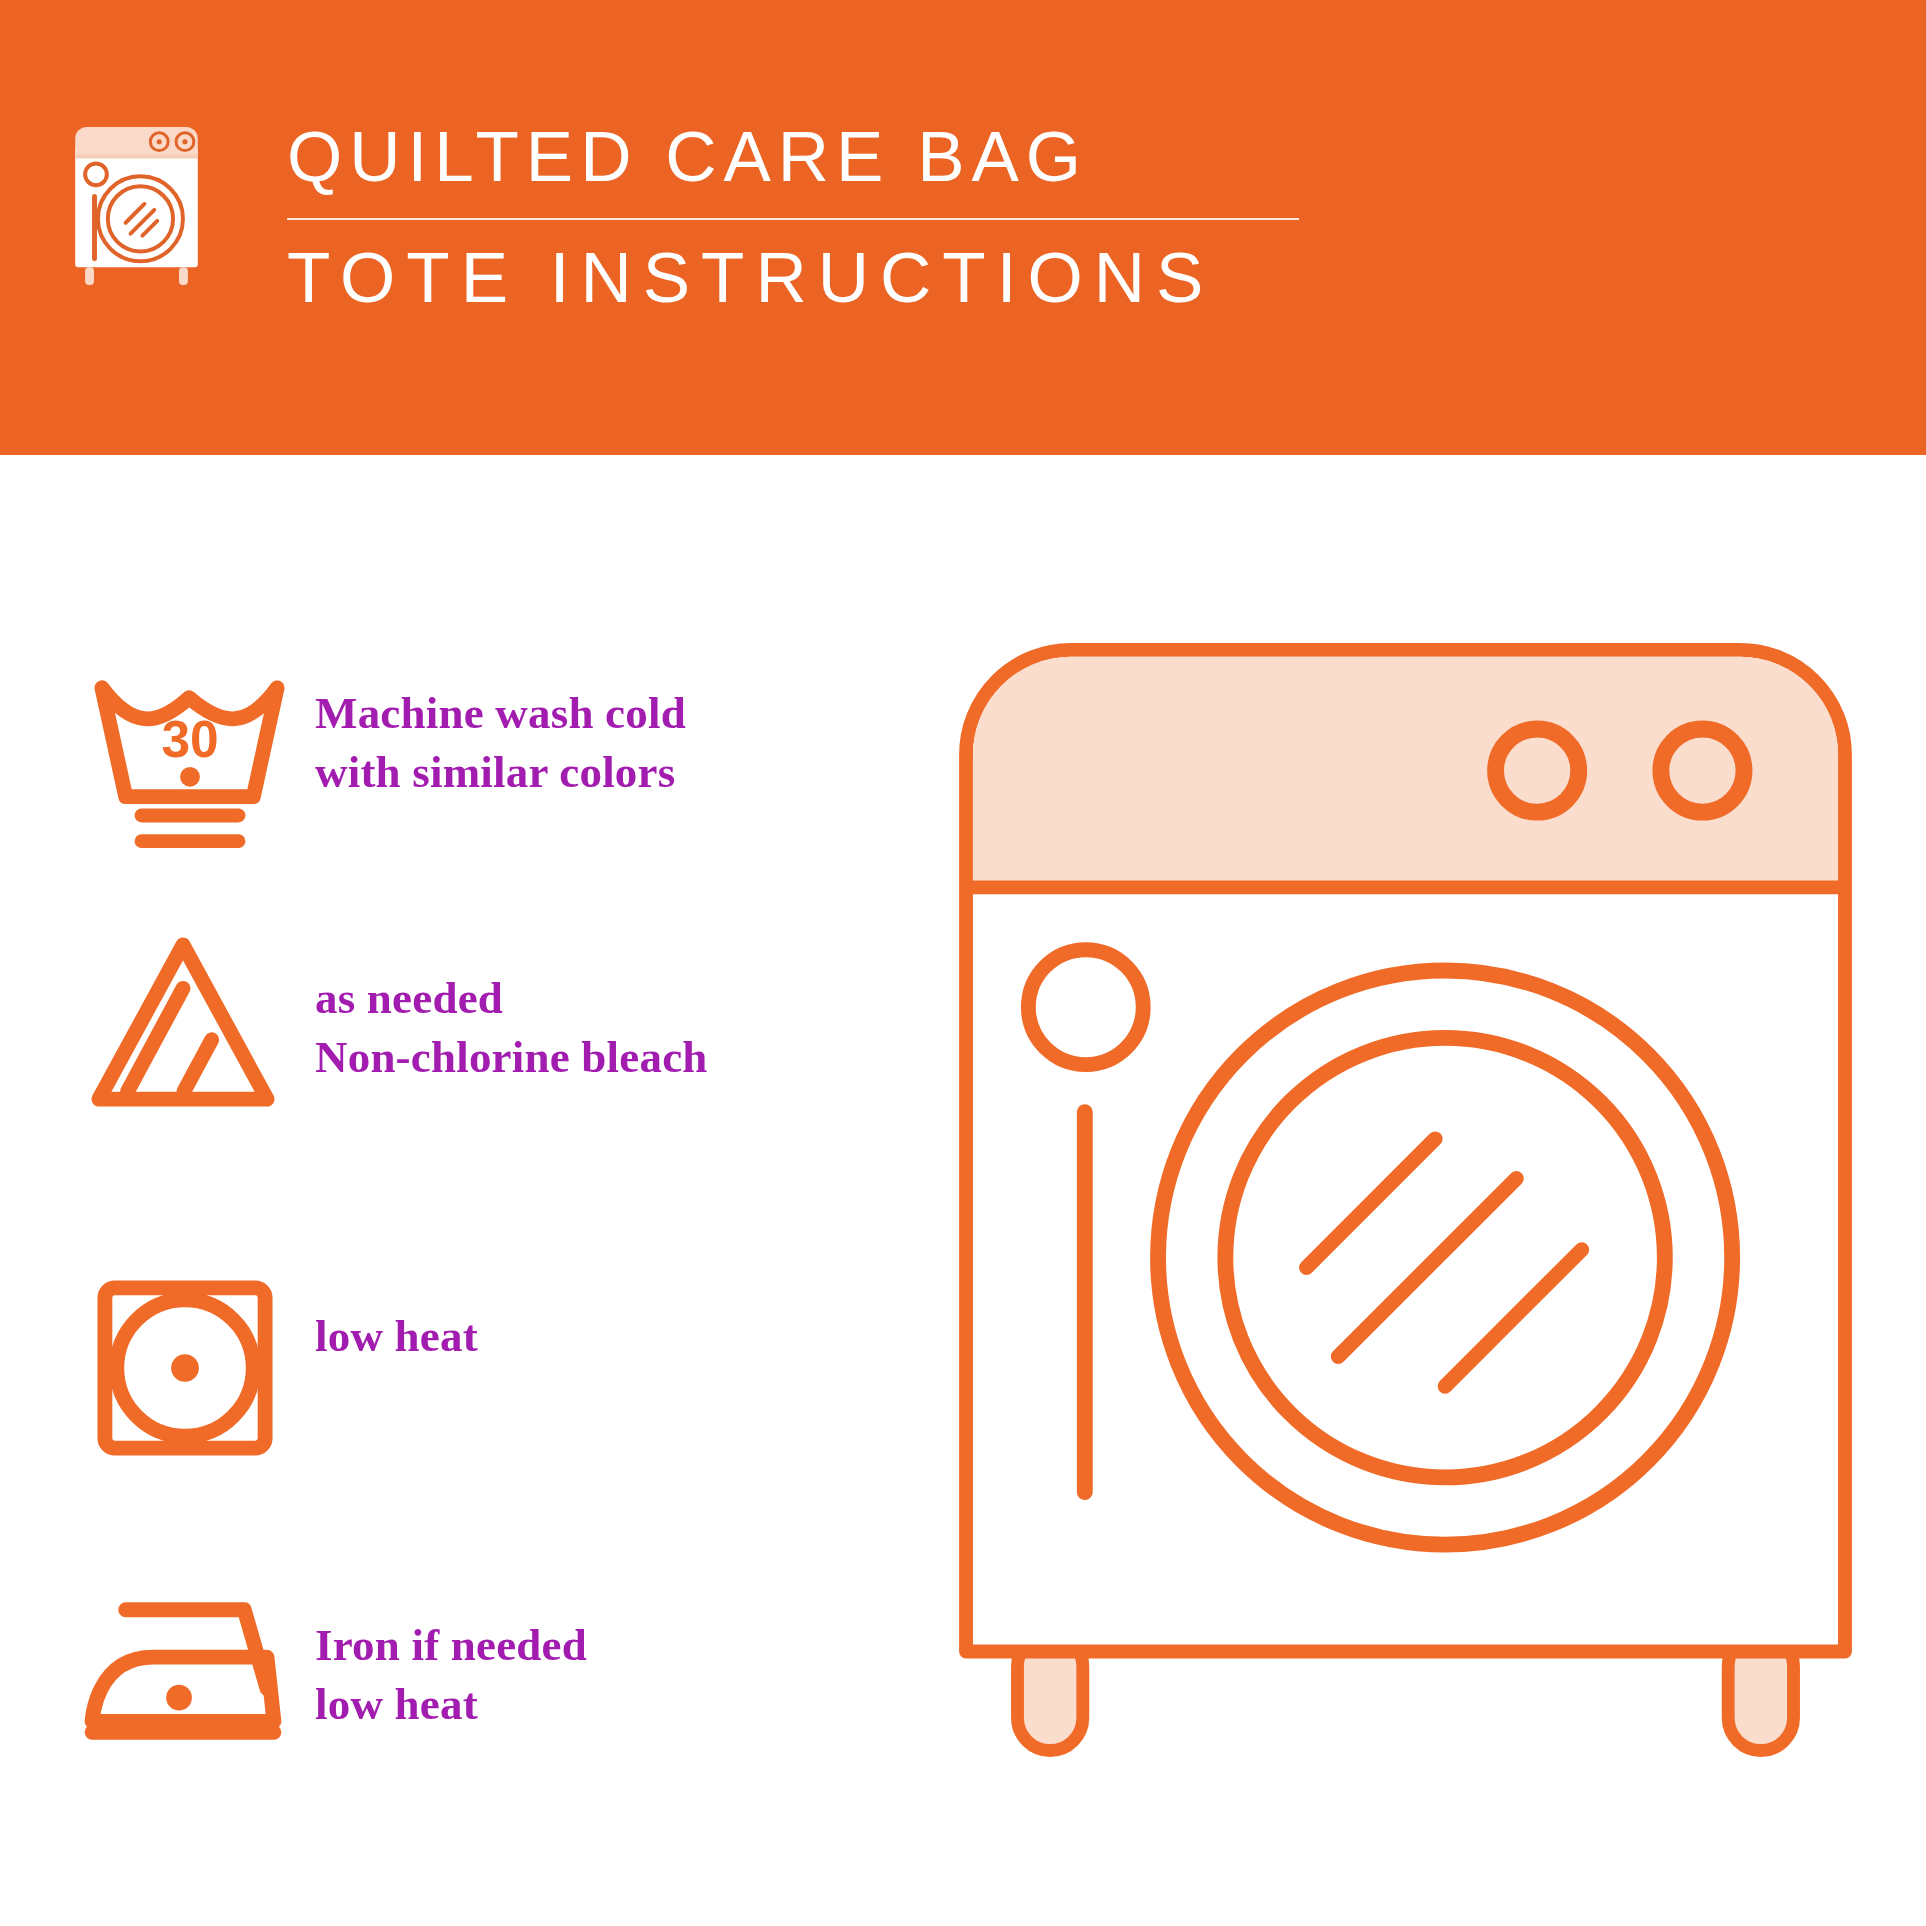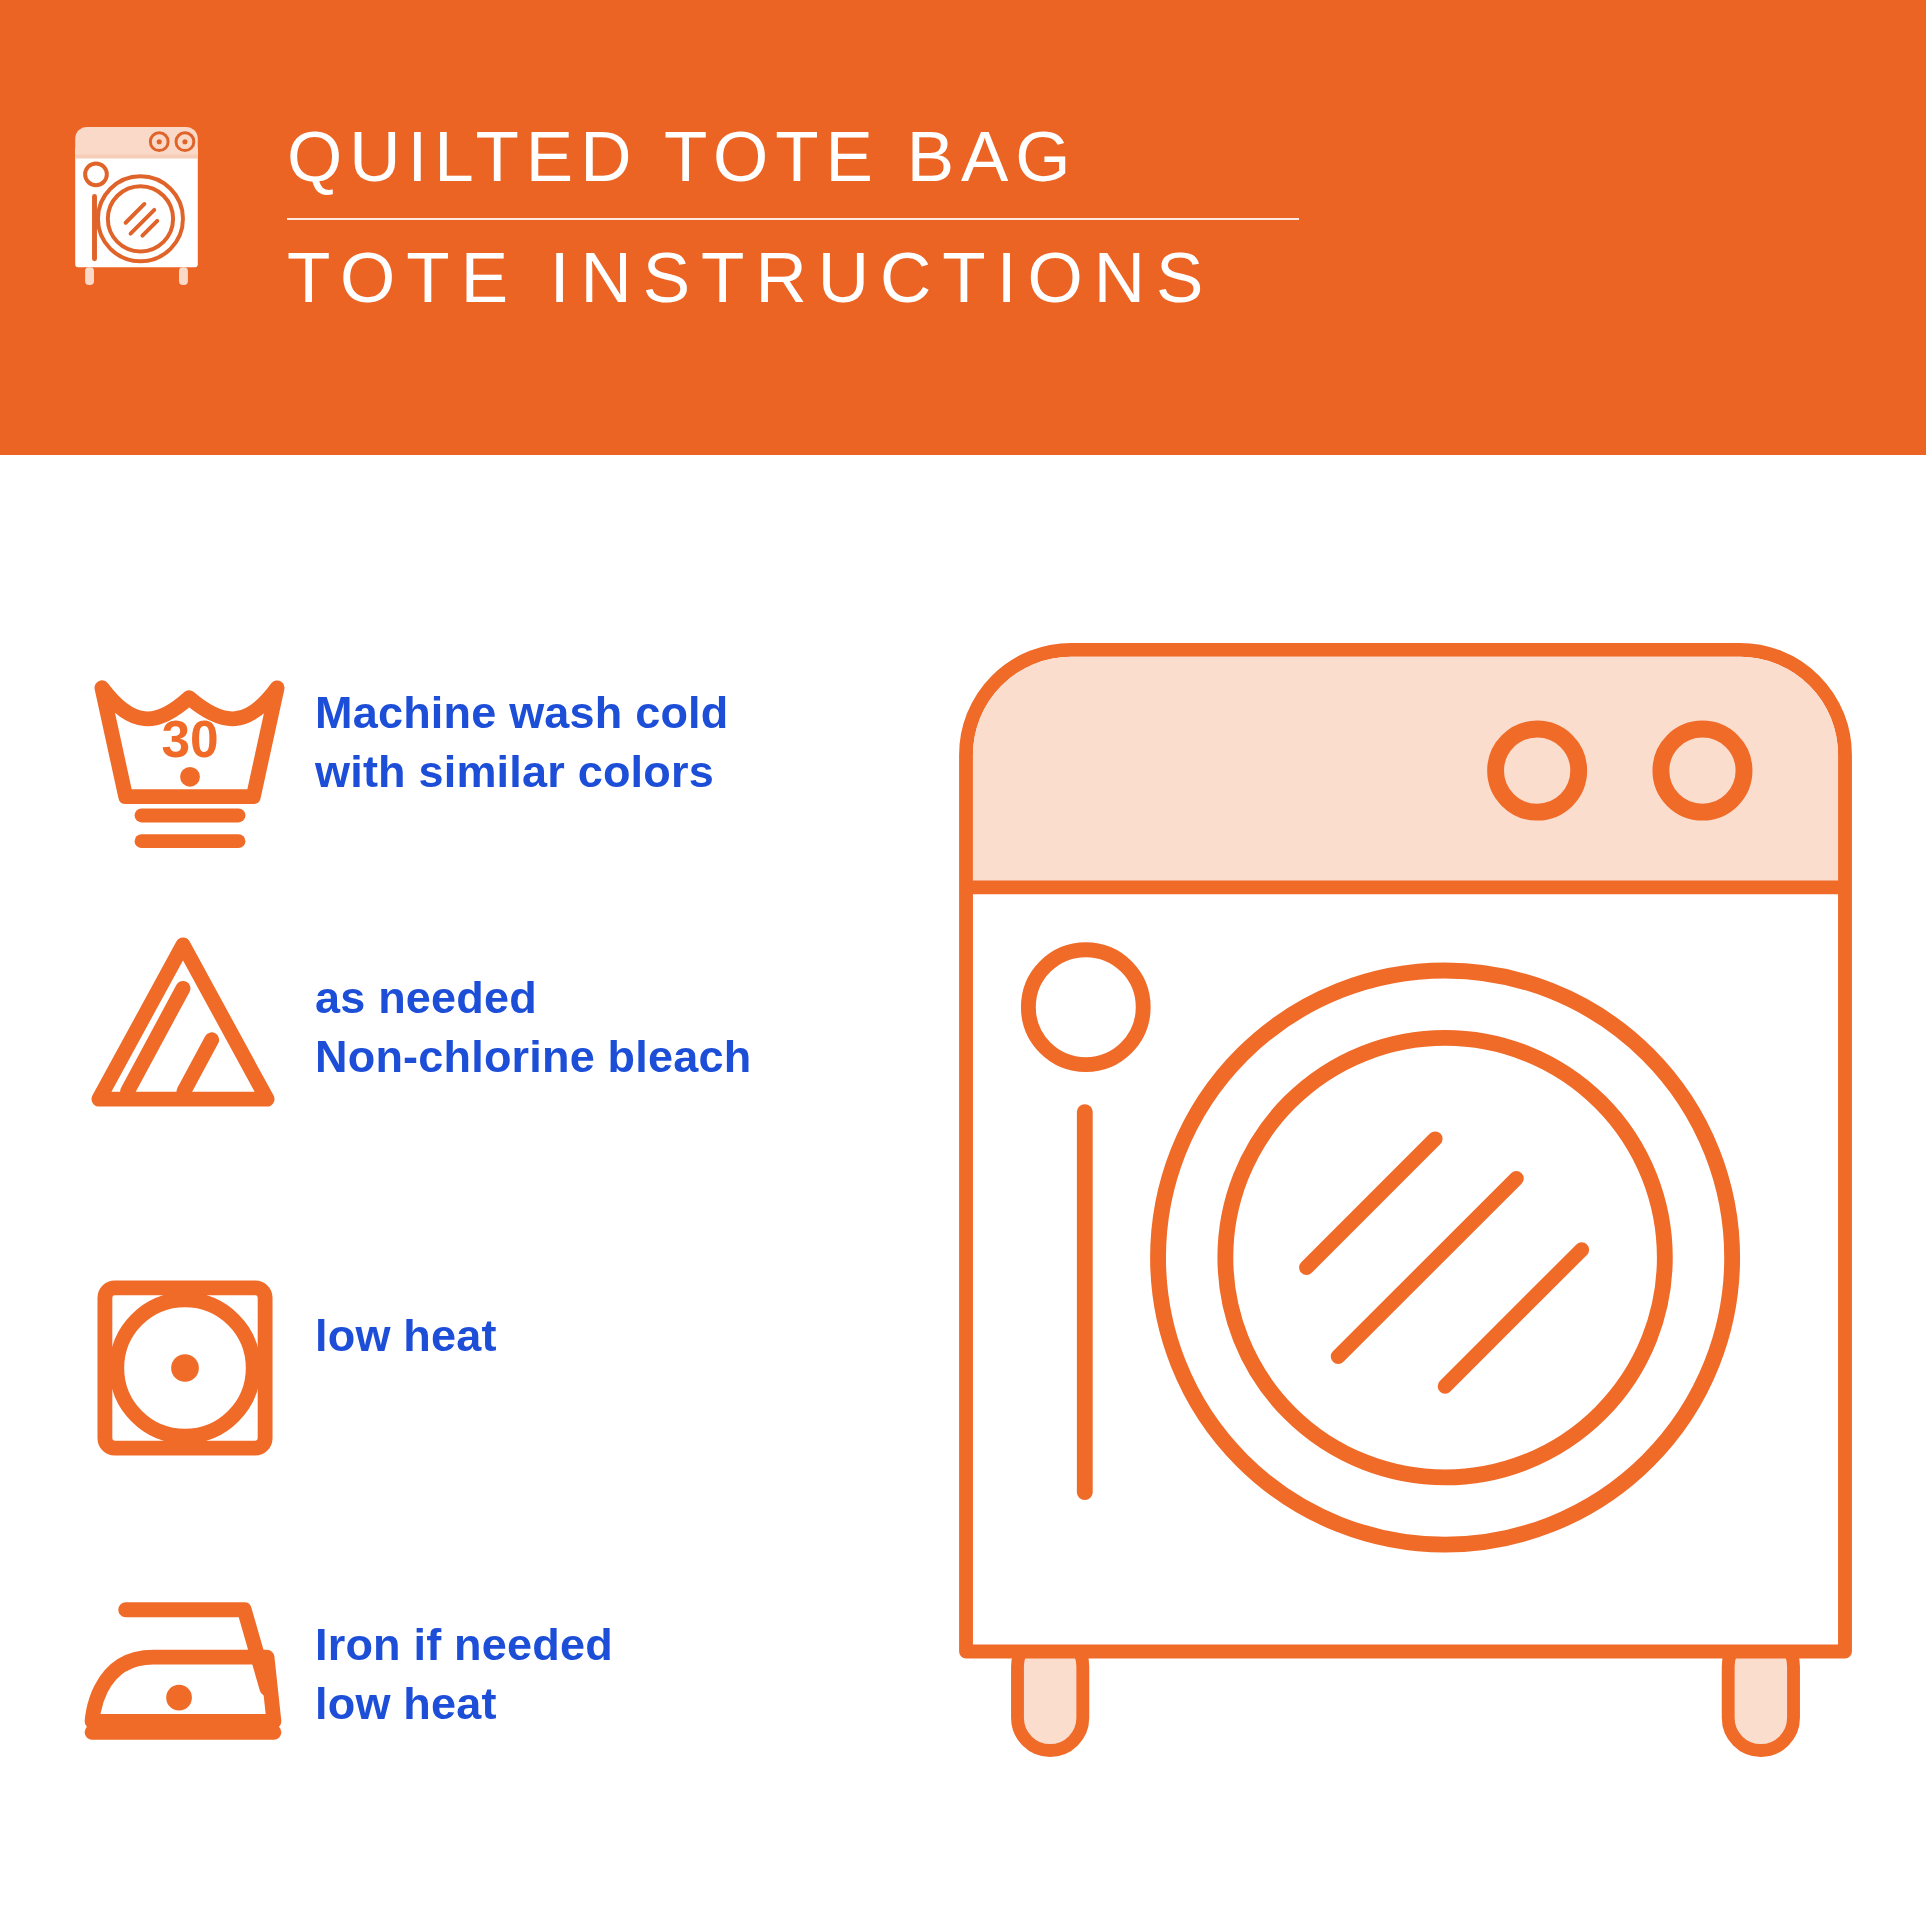--- a/index.html
+++ b/index.html
@@ -33,26 +33,26 @@
     line-height:1.0;white-space:nowrap;
     font-family:"Liberation Sans", sans-serif;
   }
 
   
   .care-list{position:absolute;left:0;top:634px;width:891px;}
   .care-row{position:relative;height:0;}
   .care-icon{position:absolute;}
   .care-text{
     position:absolute;
-    color:#1d4ed8;
+    color:#a21caf;
     font-size:45px;
     font-weight:700;
     line-height:1.30;
     letter-spacing:0.2px;
-    font-family:Liberation Sans, sans-serif;
+    font-family:Liberation Serif, serif;
   }
 
   
   #row-wash   .care-icon{left:87px;  top:36px;  width:208px;height:188px;}
   #row-wash   .care-text{left:315px; top:50px;  width:465px;}
   #row-bleach .care-icon{left:87px;  top:297px; width:193px;height:183px;}
   #row-bleach .care-text{left:315px; top:335px; width:465px;}
   #row-dry    .care-icon{left:95px;  top:644px; width:180px;height:180px;}
   #row-dry    .care-text{left:315px; top:673px; width:465px;}
   #row-iron   .care-icon{left:79px;  top:952px; width:208px;height:168px;}
@@ -92,21 +92,21 @@
           <line x1="60" y1="118" x2="84" y2="94"></line>
           <line x1="72" y1="120" x2="87" y2="105"></line>
         </g>
 
         <rect x="14" y="152" width="9" height="18" rx="4" fill="#FBD9C8"></rect>
         <rect x="109" y="152" width="9" height="18" rx="4" fill="#FBD9C8"></rect>
       </svg>
     </div>
 
     <div class="header-text">
-      <div class="title-main">QUILTED TOTE BAG</div>
+      <div class="title-main">QUILTED CARE BAG</div>
       <div class="title-rule"></div>
       <div class="title-sub">TOTE INSTRUCTIONS</div>
     </div>
 
   </div>
 
   <div class="care-list">
 
     <div class="care-row" id="row-wash">
       <div class="care-icon">

